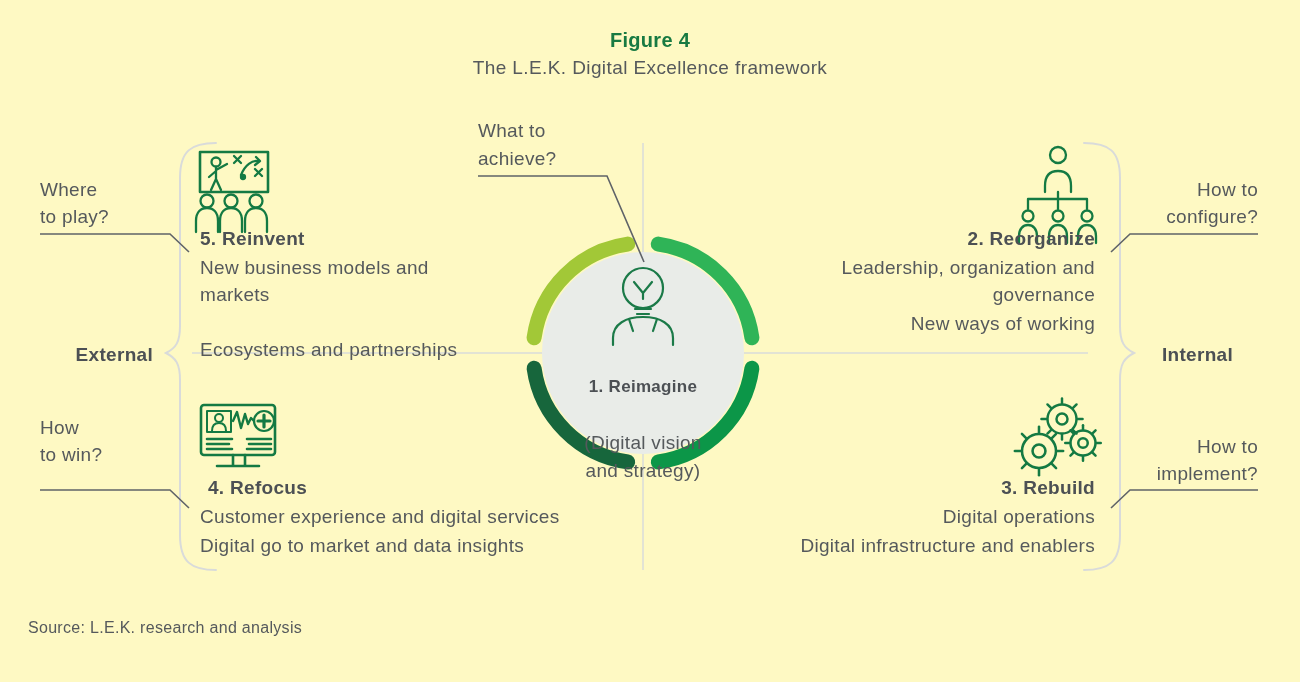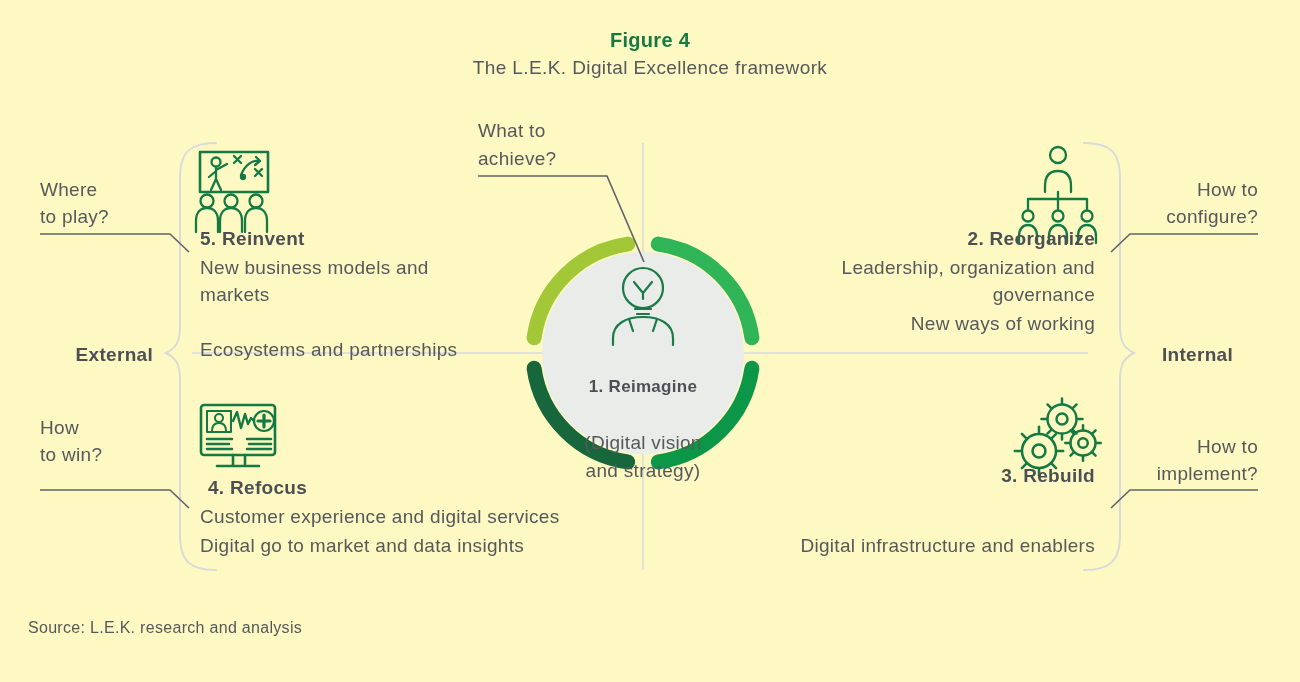--- a/index.html
+++ b/index.html
@@ -23,21 +23,21 @@
   #label-internal{left:1143px;top:341px;margin-left:19px;}
   #q-reinvent-heading{left:200px;top:225px;}
   #q-reinvent-line1{left:200px;top:254px;}
   #q-reinvent-line2{left:200px;top:300px;margin-top:36px;}
   #q-reorganize-heading{right:205px;top:225px;width:300px;}
   #q-reorganize-line1{right:205px;top:254px;width:340px;}
   #q-reorganize-line2{right:205px;top:310px;width:340px;}
   #q-refocus-heading{left:200px;top:474px;margin-left:8px;}
   #q-refocus-line1{left:200px;top:503px;}
   #q-refocus-line2{left:200px;top:532px;}
-  #q-rebuild-heading{right:205px;top:462px;width:300px;}
+  #q-rebuild-heading{right:205px;top:474px;width:300px;}
   #q-rebuild-line1{right:205px;top:503px;width:340px;}
   #q-rebuild-line2{right:205px;top:532px;width:340px;}
   #center-text{left:543px;top:344px;width:200px;text-align:center;line-height:28px;}
   #center-text .hd{font-size:17px;}
   #source-note{left:28px;top:619px;font-size:16px;letter-spacing:.3px;color:#55595c;}
   svg{position:absolute;left:0;top:0;}
 </style>
 </head>
 <body>
 
@@ -166,20 +166,21 @@
   <div class="abs txt bold r" id="q-reorganize-heading">2. Reorganize</div>
   <div class="abs txt r" id="q-reorganize-line1">Leadership, organization and
 governance</div>
   <div class="abs txt r" id="q-reorganize-line2">New ways of working</div>
 
   <div class="abs txt bold" id="q-refocus-heading">4. Refocus</div>
   <div class="abs txt" id="q-refocus-line2">Digital go to market and data insights</div>
   <div class="abs txt" id="q-refocus-line1">Customer experience and digital services</div>
 
   <div class="abs txt bold r" id="q-rebuild-heading">3. Rebuild</div>
+  <div class="abs txt r" id="q-rebuild-line1">Digital operations</div>
   <div class="abs txt r" id="q-rebuild-line2">Digital infrastructure and enablers</div>
 
   <div class="abs txt c" id="center-text">
     <span class="hd bold">1. Reimagine</span><br>
     <span>(Digital vision
 and strategy)</span>
   </div>
 
   <div class="abs" id="source-note">Source: L.E.K. research and analysis</div>
 </div>

